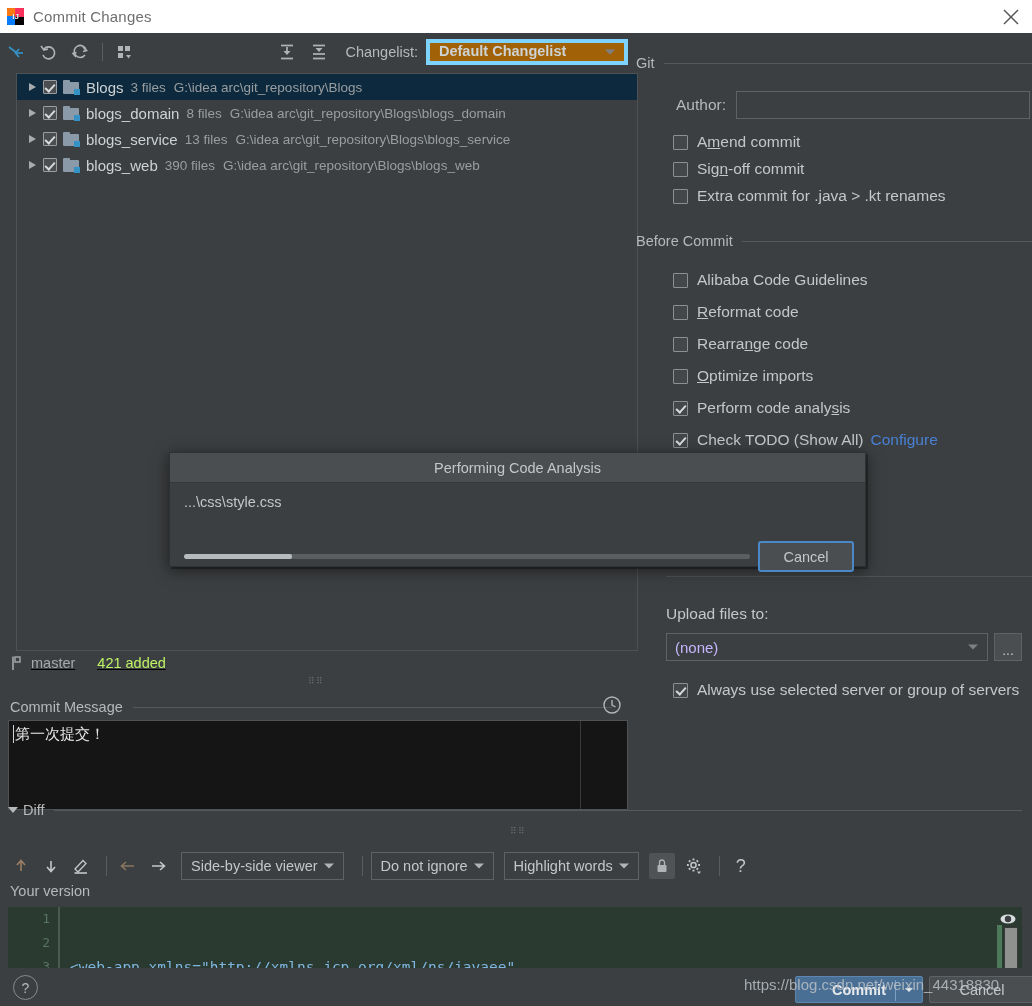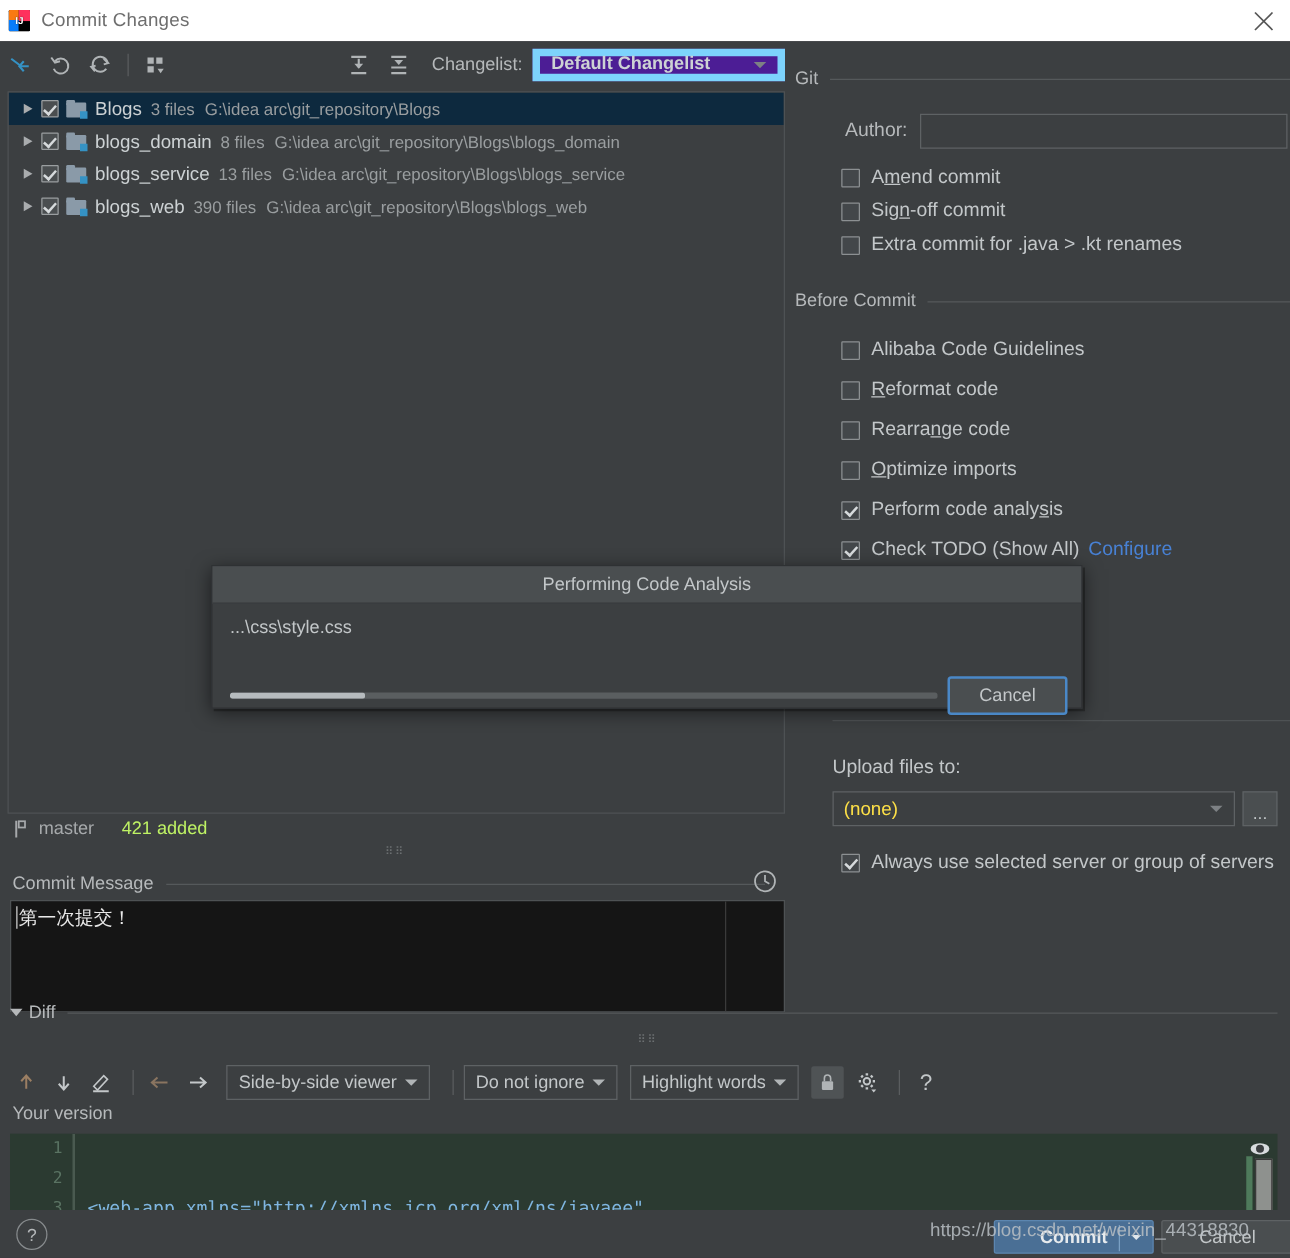--- a/index.html
+++ b/index.html
@@ -61,36 +61,36 @@
   }
   .tb-btn {
     width: 28px; height: 28px; margin: 0 2px;
     display: flex; align-items: center; justify-content: center;
     cursor: default;
   }
   .tb-sep { width:1px; height:18px; background:#5a5d5f; margin: 0 6px; }
   .tb-spacer { flex: 1 1 auto; }
   .changelist-label { font-size: 14.5px; color: #b6b9bb; margin-left: 10px; margin-right: 8px; }
   .changelist-combo {
-    width: 202px; height: 26px; border: 6px solid #7dd3fc; background: #4c1d95;
-    display: flex; align-items: flex-end; position: relative;
+    width: 202px; height: 26px; border: 4px solid #7dd3fc; background: #a16207;
+    display: flex; align-items: flex-start; position: relative;
   }
   .changelist-combo .val {
     font-size: 14.5px; color: #cdd2d4; font-weight: bold; padding-left: 9px;
     white-space: nowrap; overflow: hidden;
   }
   .combo-arrow {
     position: absolute; right: 9px; top: 50%; transform: translateY(-50%);
     width: 0; height: 0; border-left: 5px solid transparent;
     border-right: 5px solid transparent; border-top: 5px solid #7d8184;
   }
 
   
   .tree {
-    position: absolute; left: 6px; top: 40px; width: 622px; height: 578px;
+    position: absolute; left: 16px; top: 40px; width: 622px; height: 578px;
     background: #3c3f41; border: 1px solid #4e5254; overflow: hidden;
   }
   .tree-row {
     height: 26px; display: flex; align-items: center; padding-left: 8px;
     white-space: nowrap; cursor: default;
   }
   .tree-row.selected { background: #0d293e; }
   .tri {
     width: 14px; height: 14px; margin-right: 4px; position: relative; flex:0 0 auto;
   }
@@ -111,21 +111,21 @@
   .folder-ico { width: 17px; height: 15px; margin-right: 6px; position: relative; flex:0 0 auto; }
   .folder-ico .f1 { position:absolute; left:0; top:2px; width:16px; height:12px; background:#8a9aa8; border-radius:1px; }
   .folder-ico .f2 { position:absolute; left:0; top:0px; width:7px; height:4px; background:#8a9aa8; border-radius:1px 1px 0 0; }
   .folder-ico .f3 { position:absolute; right:0px; bottom:0px; width:6px; height:6px; background:#3592c4; }
   .tree-name { font-size: 15px; color: #cdd2d4; margin-right: 7px; }
   .tree-count { font-size: 13.5px; color: #9a9ea0; margin-right: 8px; }
   .tree-path { font-size: 13.5px; color: #9a9ea0; }
 
   
   .branchline {
-    position: absolute; left: 10px; top: 622px; display: flex; align-items: flex-end;
+    position: absolute; left: 10px; top: 622px; display: flex; align-items: flex-end; text-decoration: underline;
   }
   .branch-ico { width: 13px; height: 16px; margin-right: 8px; }
   .branch-name { font-size: 14.5px; color: #a6a9ab; margin-right: 22px; }
   .branch-added { font-size: 14.5px; color: #bef264; }
 
   .grip {
     position: absolute; left: 308px; top: 645px;
     font-size: 9px; color: #6b6f71; letter-spacing: 1.5px; line-height: 6px;
   }
   .grip.d2 { left: 510px; top: 795px; }
@@ -177,21 +177,21 @@
   }
   .chk-label { font-size: 15.5px; color: #c3c7c9; white-space: nowrap; }
   .chk-label .u { text-decoration: underline; }
   .cfg-link { font-size: 15.5px; color: #4881d4; margin-left: 7px; cursor: default; }
 
   .upload-label { font-size: 15.5px; color: #c3c7c9; }
   .upload-combo {
     width: 322px; height: 28px; border: 1px solid #5e6264; background: #3c3f41;
     display:flex; align-items:center; position:relative;
   }
-  .upload-combo .val { font-size: 15px; color: #fde047; padding-left: 8px; }
+  .upload-combo .val { font-size: 15px; color: #c4b5fd; padding-left: 8px; }
   .ellipsis-btn {
     width: 28px; height: 28px; border: 1px solid #5e6264; background: #4a4e50;
     display:flex; align-items:flex-end; justify-content:center; margin-left: 6px;
     font-size: 14px; color: #c3c7c9; line-height: 20px; cursor: default;
   }
   .hr-sep { position:absolute; left:30px; top:543px; width: 366px; height:1px; background:#4e5254; }
 
   
   .diff-header {
     position: absolute; left: 8px; top: 768px; width: 1014px; height: 18px;

